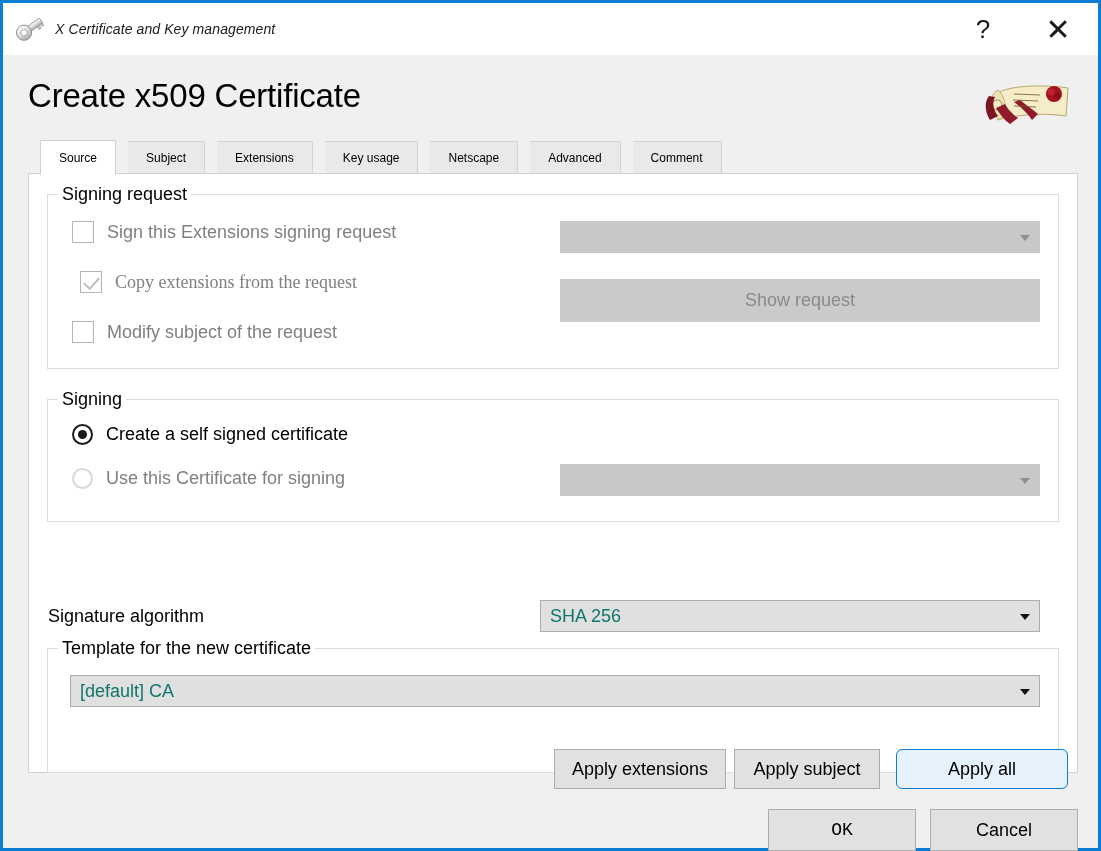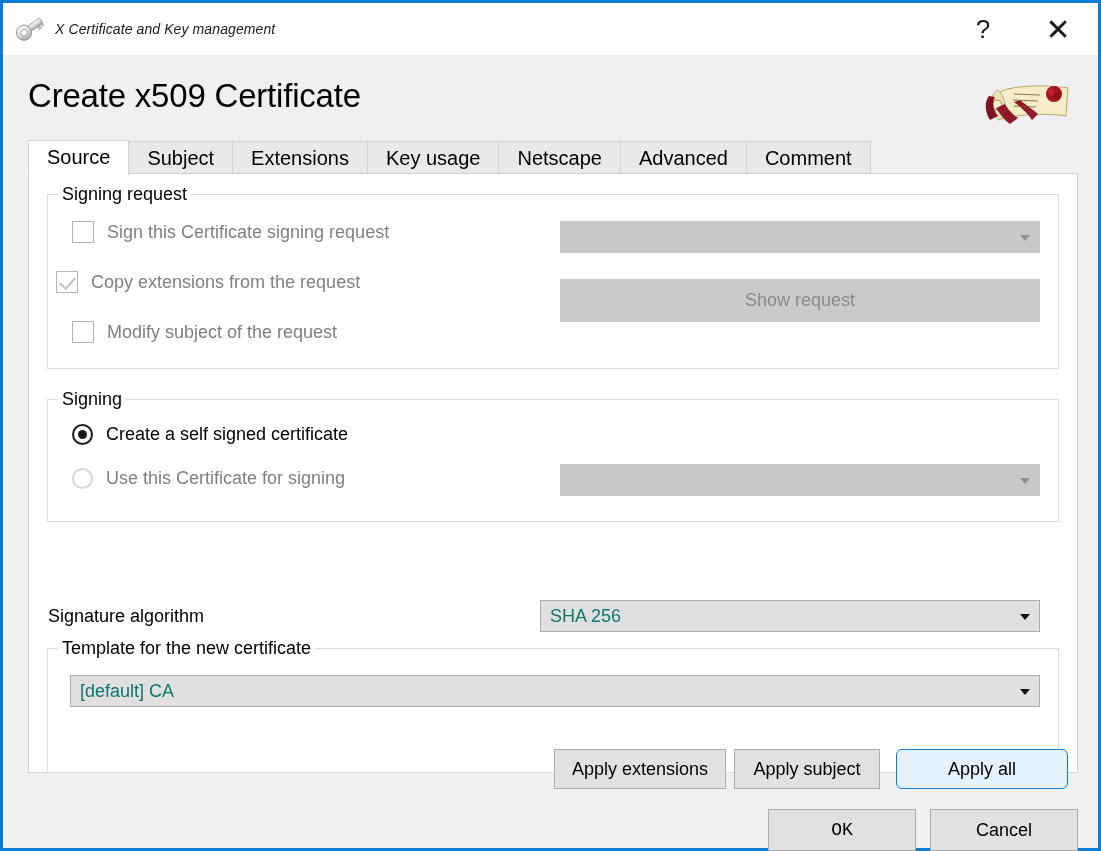--- a/index.html
+++ b/index.html
@@ -68,26 +68,26 @@
 
   
   #tabbar {
     position: absolute; left: 25px; top: 86px;
     width: 1050px; height: 33px;
     display: flex; align-items: flex-end;
   }
   .tab {
     height: 33px; padding: 4px 18px;
     display: flex; align-items: center; justify-content: center;
-    font-size: 20px; color: #000000;
+    font-size: 12px; color: #000000;
     background: #e9e9e9;
     border: 1px solid #d2d2d2;
     border-bottom: none;
     border-left: none;
-    cursor: default; white-space: nowrap;
+    cursor: default; white-space: nowrap; margin-left: 12px;
   }
   .tab:first-child { border-left: 1px solid #d2d2d2; }
   .tab.active {
     background: #ffffff;
     border: 1px solid #d2d2d2;
     border-bottom: 1px solid #ffffff;
     height: 35px;
     margin-bottom: -1px;
     position: relative; z-index: 3;
   }
@@ -260,24 +260,24 @@
       <div class="tab">Comment</div>
     </div>
 
     <div id="tabpanel">
 
       <div class="groupbox" style="left:18px; top:20px; width:1012px; height:175px;">
         <div class="group-title">Signing request</div>
 
         <div class="chk-row disabled" style="left:24px; top:26px;">
           <span class="checkbox"></span>
-          <span class="ctl-label">Sign this Certificate signing request</span>
-        </div>
-
-        <div class="chk-row disabled" style="left:8px; top:76px;">
+          <span class="ctl-label">Sign this Extensions signing request</span>
+        </div>
+
+        <div class="chk-row disabled" style="left:32px; top:76px;font-family:Liberation Serif, serif;">
           <span class="checkbox checked"></span>
           <span class="ctl-label">Copy extensions from the request</span>
         </div>
 
         <div class="chk-row disabled" style="left:24px; top:126px;">
           <span class="checkbox"></span>
           <span class="ctl-label">Modify subject of the request</span>
         </div>
 
         <div class="combo disabled" style="left:512px; top:26px; width:480px; height:32px;">

